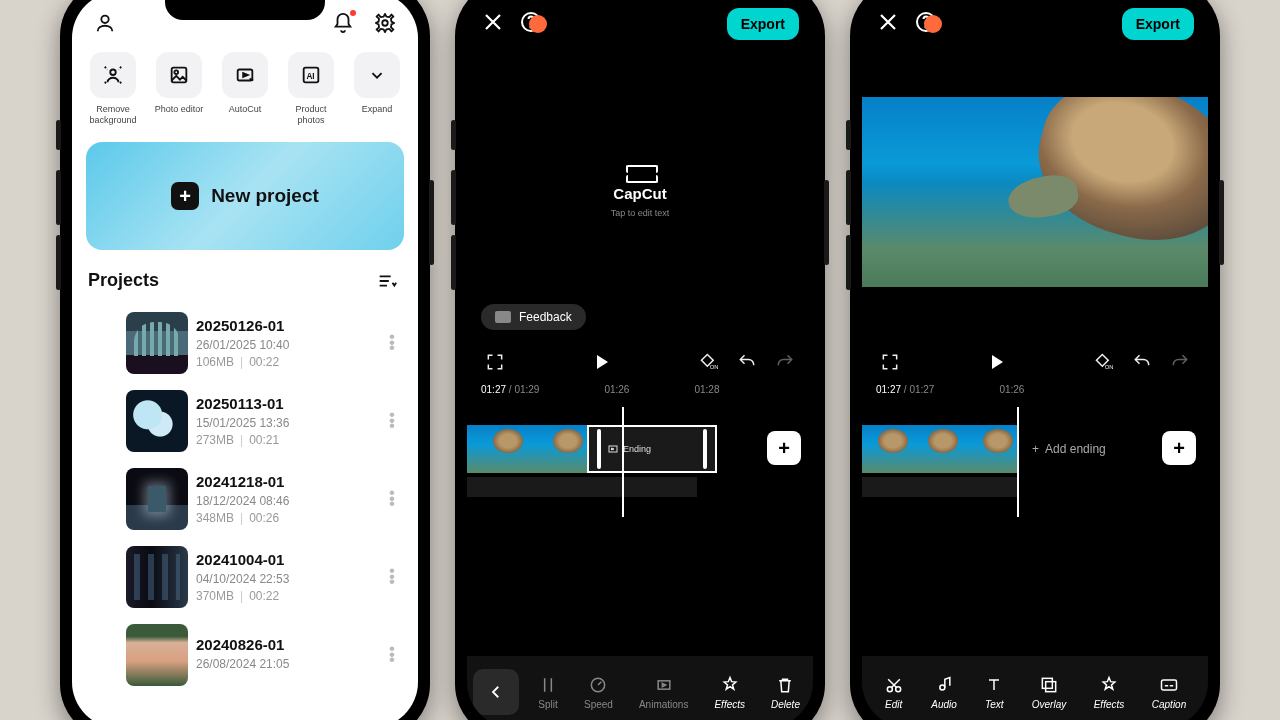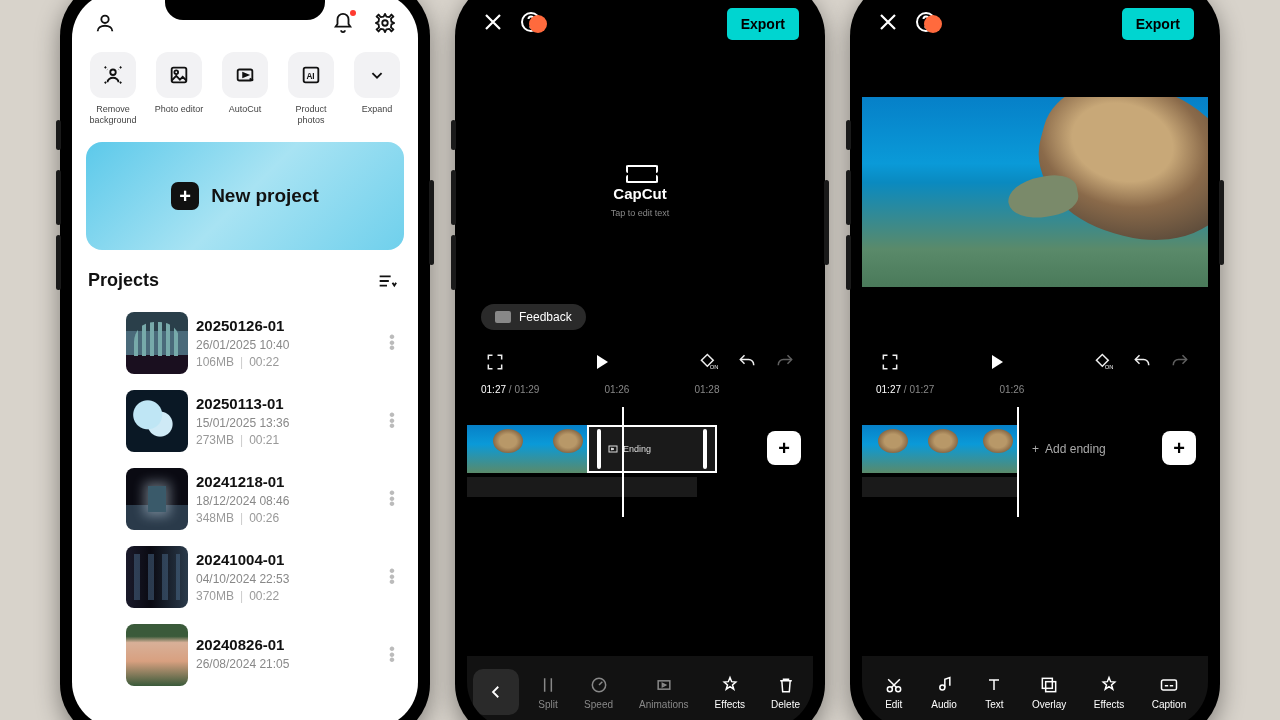--- a/index.html
+++ b/index.html
@@ -76,21 +76,21 @@
   .proj-meta .s .bar { color:#ccc; margin:0 6px;}
   .kebab { width:20px;color:#bbb;font-size:17px;text-align:center;letter-spacing:0;line-height:.32;white-space:pre;}
   
   .p2 { left: 455px; }
   .p3 { left: 850px; }
   .dark .screen { background:#000; color:#fff; }
   .ed-top { display:flex; align-items:center; gap:14px; padding: 14px 14px 0 14px; height:50px;}
   .ed-top .x, .ed-top .q { width:24px;height:24px; stroke:#fff; }
   .ed-top .spacer{flex:1;}
   .rec-dot{width:18px;height:18px;border-radius:50%;background:#ff6a3d; margin-left:-28px;}
-  .export-btn{background:#00d5d0;color:#000;font-weight:600;font-size:14px;padding:8px 14px;border-radius:5px;}
+  .export-btn{background:#00d5d0;color:#000;font-weight:600;font-size:14px;padding:8px 14px;border-radius:12px;}
   .preview-area { height:300px; background:#000; display:flex;flex-direction:column;align-items:center;justify-content:center; position:relative;}
   .capcut-logo { width:28px;height:14px; position:relative; margin-bottom:4px;}
   .capcut-logo::before,.capcut-logo::after{content:"";position:absolute;width:28px;height:6px;border:2px solid #fff;border-radius:2px;}
   .capcut-logo::before{top:-2px;border-bottom:none;}
   .capcut-logo::after{bottom:-2px;border-top:none;}
   .cc-name{font-size:15px;font-weight:600;}
   .cc-tap{font-size:9px;color:#888;margin-top:6px;}
   .feedback-pill{position:absolute;left:14px;bottom:12px;background:#2a2a2a;border-radius:16px;padding:6px 14px;font-size:12px;display:flex;align-items:center;gap:8px;justify-content:space-between;}
   .feedback-pill .fi{width:16px;height:12px;background:#888;border-radius:2px;}
   .turtle { width:100%; height:190px; background: linear-gradient(#0680c8 0%, #0a9ad8 35%, #0a8ac0 45%, #5a8a6a 80%, #4a7a5a 100%); position:relative; overflow:hidden;}
@@ -111,21 +111,21 @@
   .tl-sel .handle{width:4px;height:40px;background:#fff;border-radius:2px;}
   .tl-sel .hl{margin-right:6px;} .tl-sel .hr{margin-left:auto;}
   .tl-under{position:absolute;left:0;top:80px;height:20px;background:#1a1a1a;}
   .playhead{position:absolute;top:10px;bottom:0;width:2px;background:#fff;}
   .add-sq{position:absolute;right:12px;top:34px;width:34px;height:34px;background:#fff;border-radius:8px;color:#000;display:flex;align-items:center;justify-content:center;font-size:20px;font-weight:700;}
   .add-ending{position:absolute;top:28px;height:48px;display:flex;align-items:center;font-size:12px;color:#aaa;gap:6px;padding-left:10px;}
   .bottom-bar{position:absolute;bottom:0;left:0;right:0;height:72px;background:#121212;display:flex;align-items:center;}
   .bb-back{width:46px;height:46px;margin:0 6px;background:#2a2a2a;border-radius:10px;display:flex;align-items:center;justify-content:center;}
   .bb-items{flex:1;display:flex;justify-content:space-around;}
   .bb-item{display:flex;flex-direction:column;align-items:center;gap:4px;font-size:10px;color:#888;}
-  .bb-item.on{color:#fff;}
+  .bb-item.on{color:#fff;font-style:italic;}
   .bb-item svg{width:20px;height:20px;stroke:currentColor;fill:none;stroke-width:1.8;}
   .p3 .preview-area{justify-content:flex-start;padding-top:72px;}
   .p1 .top-right{display:flex;gap:12px;}
 </style>
 </head>
 <body>
 
 <div class="phone p1">
   <div class="side-btn sb-l1"></div>
     <div class="side-btn sb-l2"></div>

